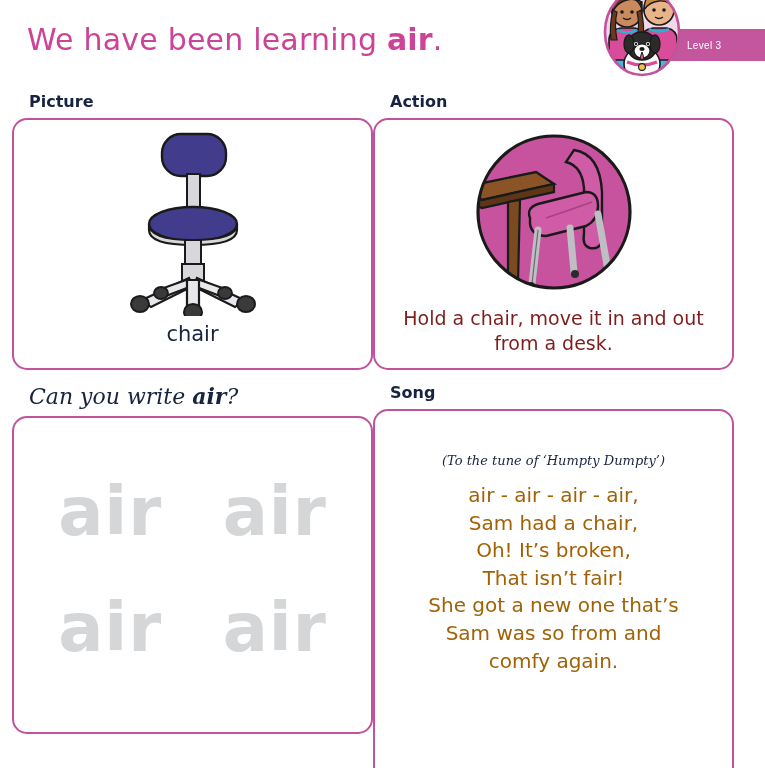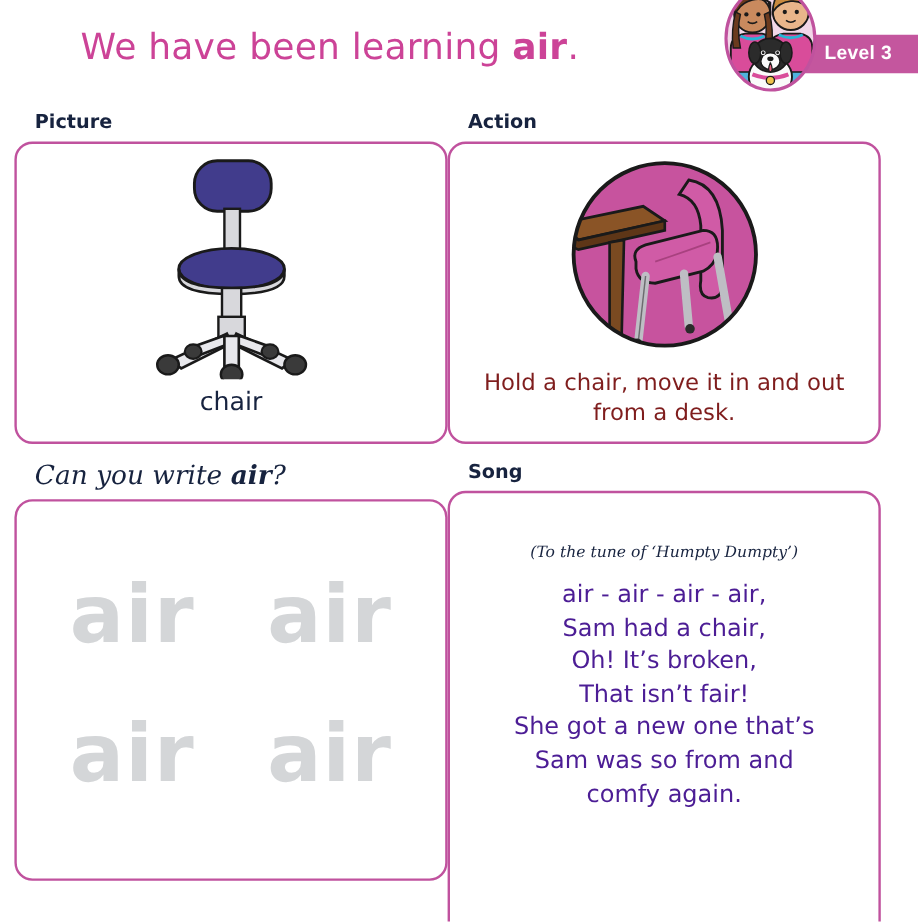--- a/index.html
+++ b/index.html
@@ -22,35 +22,34 @@
 
   .page-title {
     position: absolute;
     left: 27px;
     top: 22px;
     font-family: "DejaVu Sans", sans-serif;
     font-size: 30px;
     color: #CC4397;
     letter-spacing: 0.2px;
     white-space: nowrap;
-    margin-left: 40px;
   }
   .page-title b { font-weight: bold; }
 
   .level-badge {
     position: absolute;
     right: 0px;
     top: 29px;
     height: 32px;
     min-width: 104px;
     background: #C4569E;
     border-radius: 6px 0 0 6px;
     color: #ffffff;
-    font-size: 16px;
-    font-weight: bold;
+    font-size: 10px;
+    font-weight: normal;
     display: flex;
     align-items: center;
     padding-left: 26px;
     letter-spacing: 0.3px;
   }
 
   .characters {
     position: absolute;
     right: 82px;
     top: -12px;
@@ -171,21 +170,21 @@
     font-family: "DejaVu Serif", serif;
     font-style: italic;
     font-size: 13px;
     color: #17233F;
     margin-bottom: 14px;
   }
 
   .song-lyrics {
     font-family: "DejaVu Sans", sans-serif;
     font-size: 20px;
-    color: #4c1d95;
+    color: #a16207;
     text-align: center;
     line-height: 1.38;
   }
   .song-lyrics div { white-space: nowrap; }
 
   .spacer-row { height: 13px; }
 </style>
 </head>
 <body>
 

